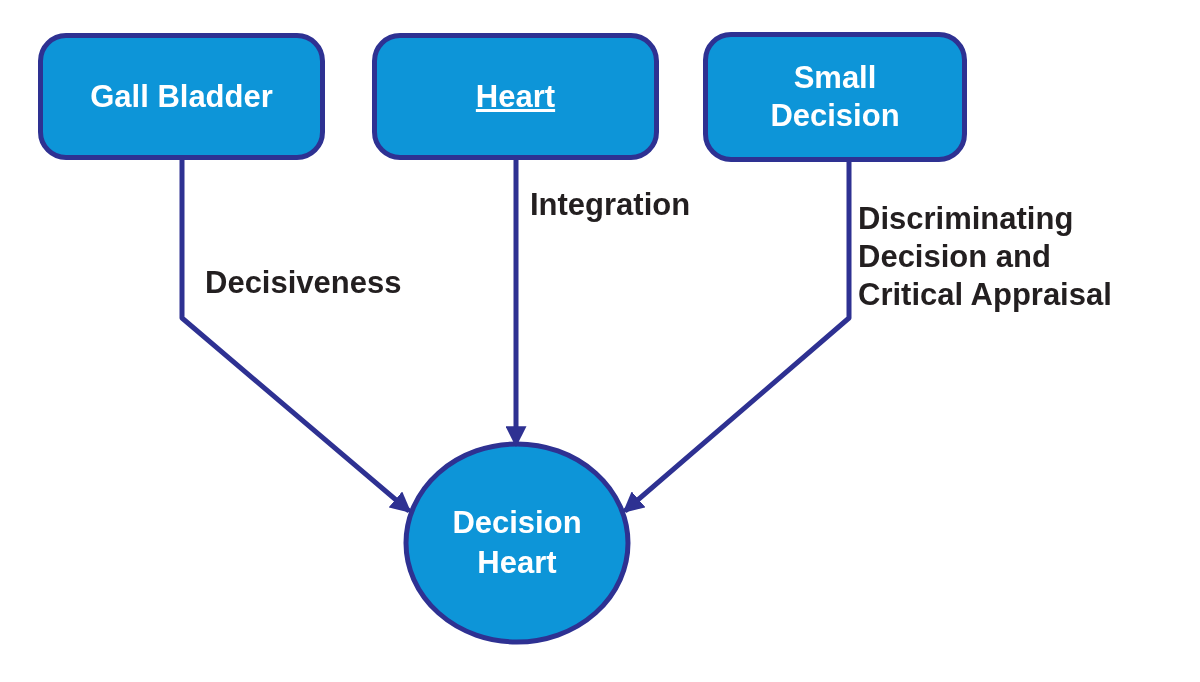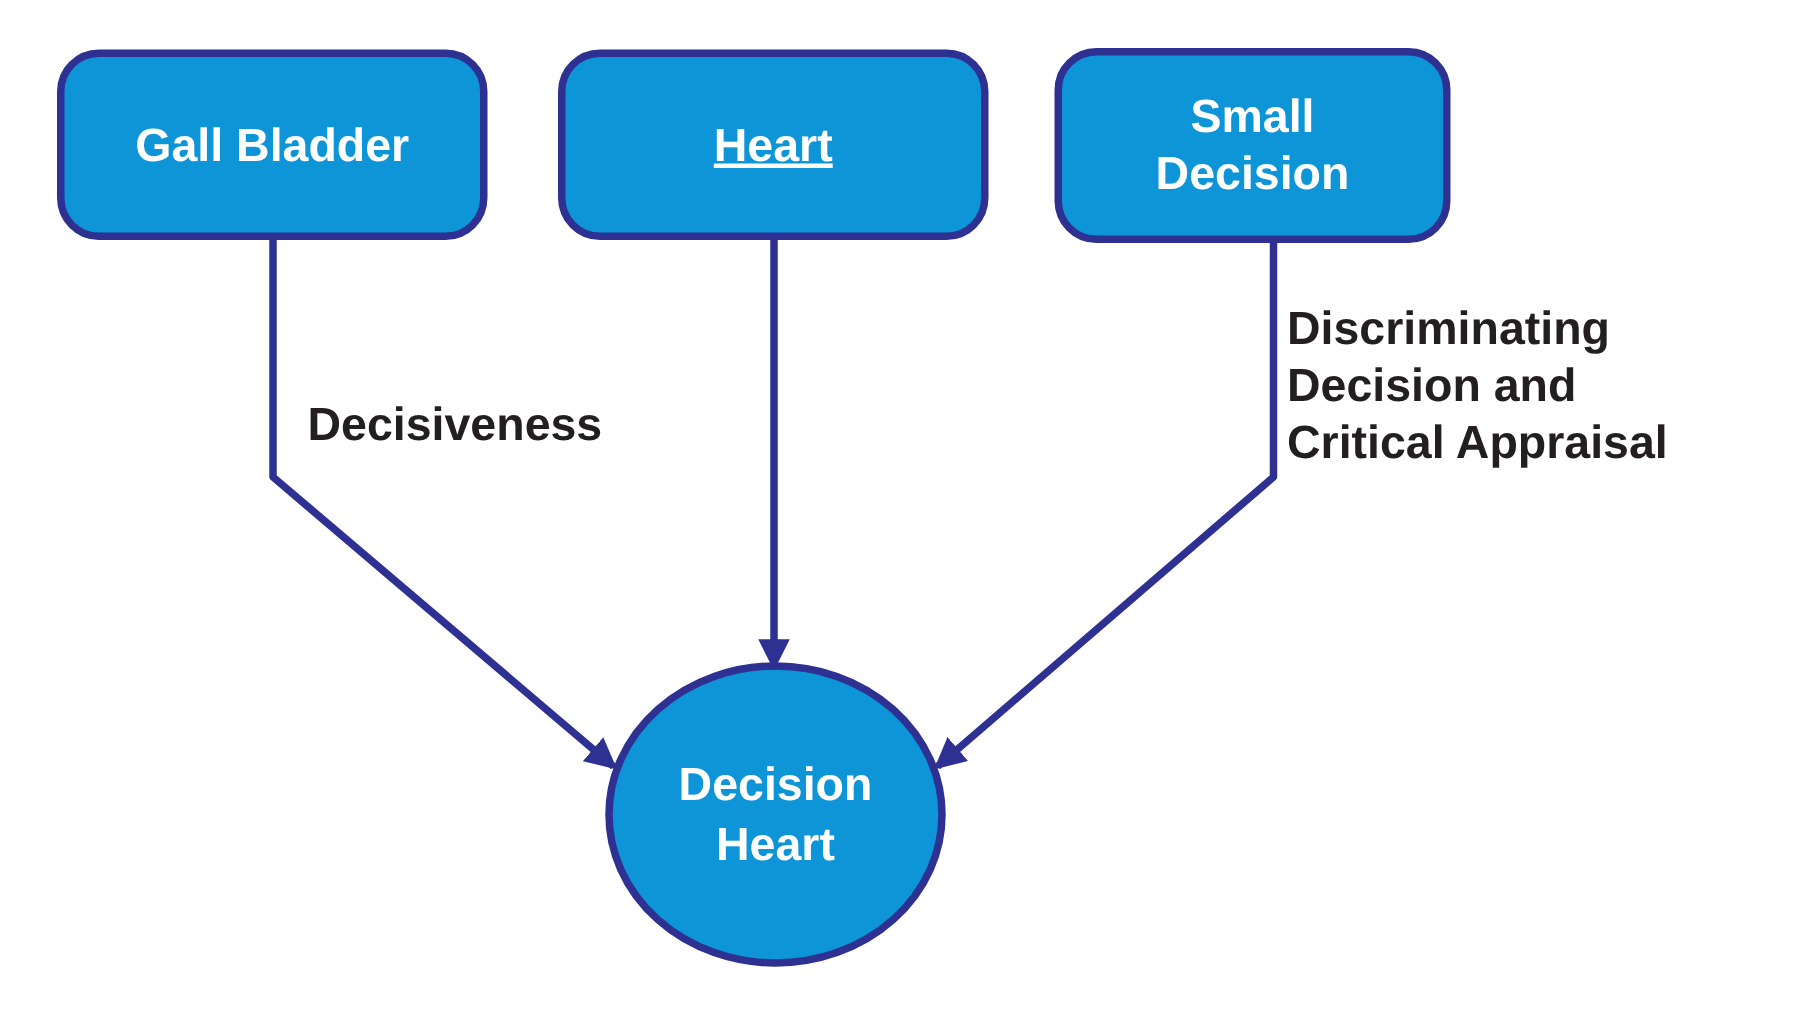--- a/index.html
+++ b/index.html
@@ -122,20 +122,21 @@
   <div class="node-decision-label">
     <span>Decision</span>
     <span>Heart</span>
   </div>
 
   <div class="edge-label edge-label-decisiveness">
     <span>Decisiveness</span>
   </div>
 
   <div class="edge-label edge-label-mental-clarity">
+    <span>Integration</span>
   </div>
 
   <div class="edge-label edge-label-discriminating">
     <span>Discriminating</span>
     <span>Decision and</span>
     <span>Critical Appraisal</span>
   </div>
 
 </div>
 

